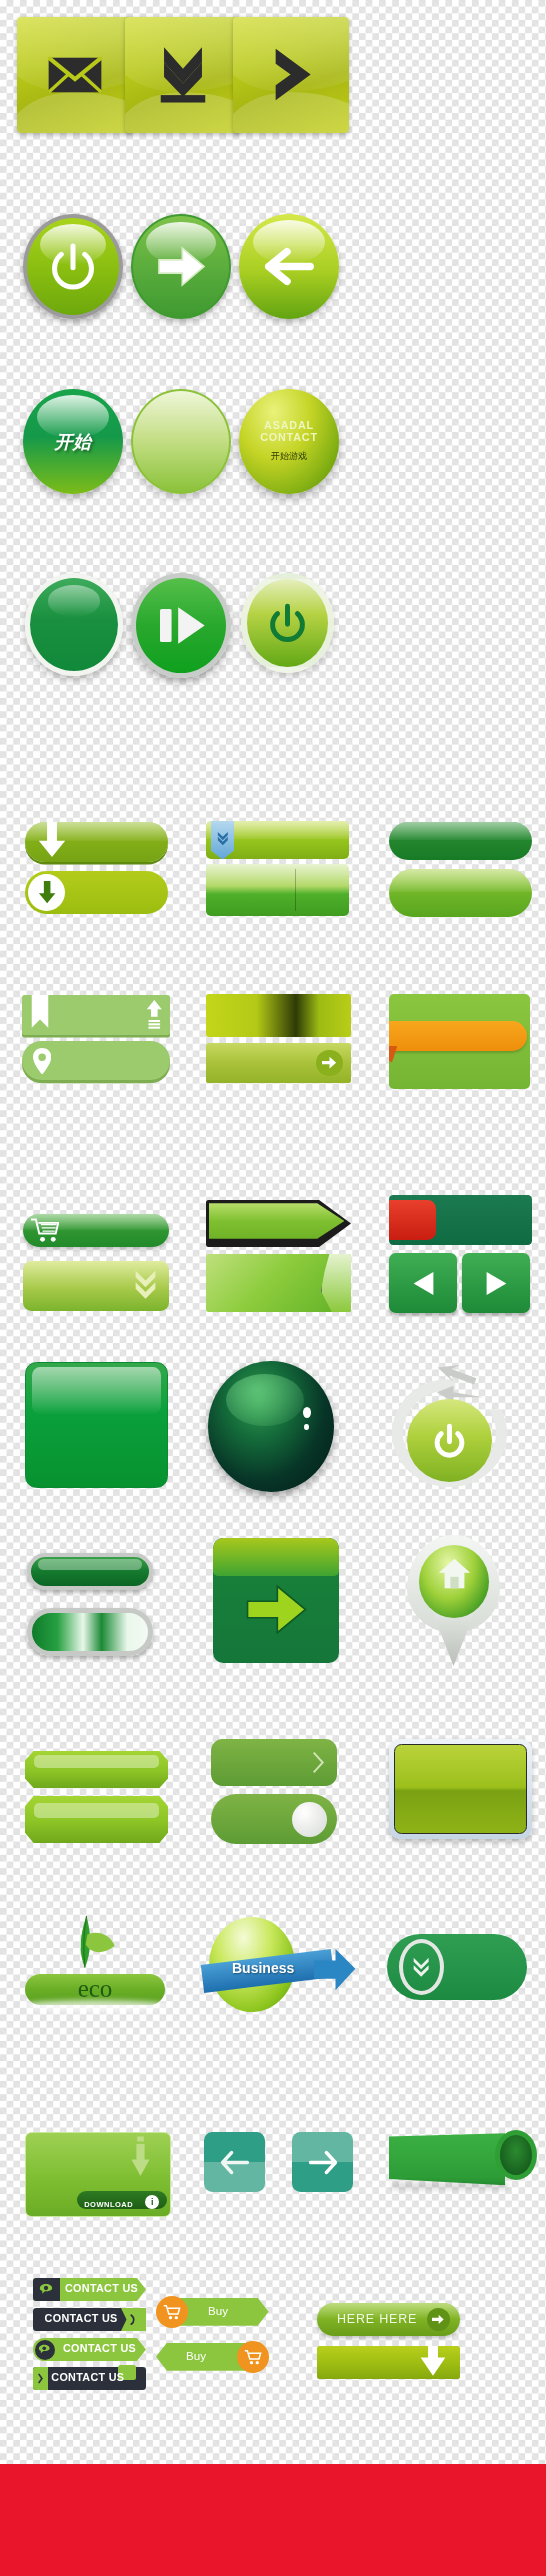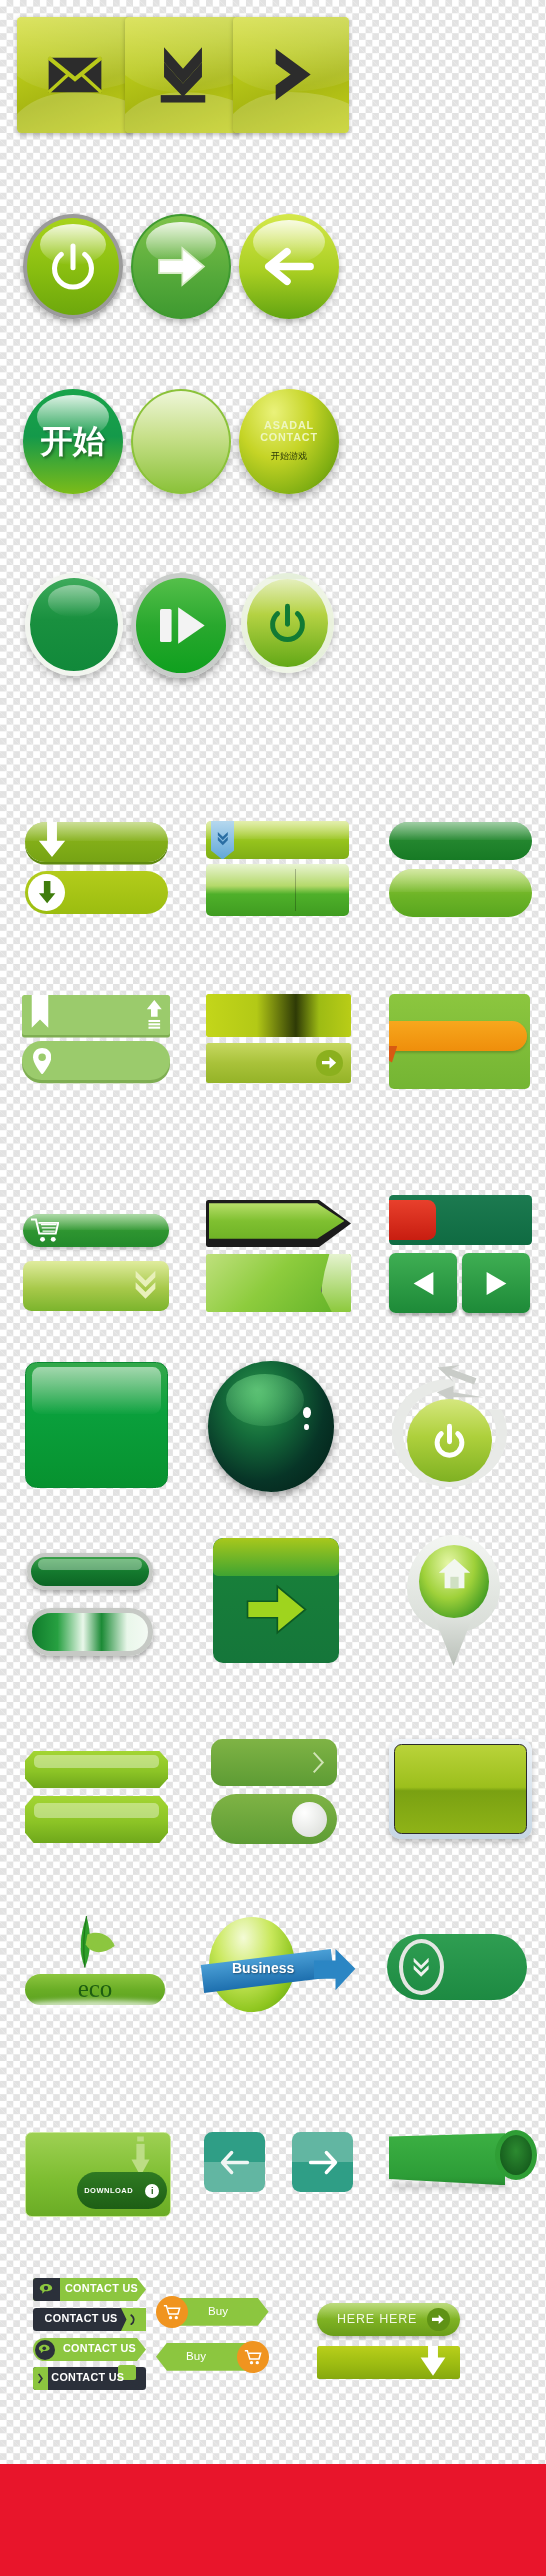--- a/index.html
+++ b/index.html
@@ -136,21 +136,21 @@
           </svg>
       </div>
       <span></span>
     </div>
   </div>
 
   <div class="cell" style="left:23px;top:389px;">
     <div class="circ spec" style="background:linear-gradient(180deg,#19a44a 0%,#14994a 45%,#7cbc18 100%);
          box-shadow:0 4.2px 7.5px rgba(0,0,0,.25);">
       <div class="glyph">
-        <span class="lbl" style="font-size:32px;text-shadow:1.7px 1.7px 2.5px rgba(0,0,0,.35);">开始</span>
+        <span class="lbl" style="font-size:18px;text-shadow:1.7px 1.7px 2.5px rgba(0,0,0,.35);font-style:italic;">开始</span>
       </div>
     </div>
   </div>
 
   <div class="cell" style="left:131px;top:389px;">
     <div class="circ" style="background:linear-gradient(180deg,#eef6d8 0%,#c7e08a 45%,#8bc23a 100%);
          border:2.5px solid #8bc23a;box-shadow:0 4.2px 7.5px rgba(0,0,0,.2);">
       <span></span>
     </div>
   </div>
@@ -497,22 +497,22 @@
   </div>
 
   <div class="cell" style="left:25px;top:2132px;">
     <div class="rect" style="width:146px;height:85px;border-radius:6.6px;border:1.7px solid #c9e79a;
          background:linear-gradient(180deg,#9ed053 0%,#7ebe32 55%,#6aac25 100%);">
       <svg style="position:absolute;right:18.3px;top:3.3px;" width="23" height="47" viewBox="0 0 28 56">
           <rect x="10" y="0" width="8" height="6" fill="#bcdd85"></rect>
           <rect x="9" y="9" width="10" height="22" fill="#bcdd85"></rect>
           <path d="M3 28 H25 L14 48 Z" fill="#bcdd85"></path>
         </svg>
-      <span style="position:absolute;right:3.3px;bottom:6.6px;width:90px;height:37px;border-radius:830px;
-            background:linear-gradient(180deg,#2f7a22 0%,#1d5e15 100%);display:flex;align-items:center;justify-content:center;gap:12px;">
+      <span style="position:absolute;right:3.3px;bottom:6.6px;width:90px;height:18px;border-radius:830px;
+            background:linear-gradient(180deg,#2f7a22 0%,#1d5e15 100%);display:flex;align-items:flex-end;justify-content:center;gap:12px;">
         <span style="font-size:7.5px;font-weight:bold;color:#fff;letter-spacing:0.5px;">DOWNLOAD</span>
         <span style="width:14px;height:14px;border-radius:50%;background:#fff;display:flex;align-items:center;justify-content:center;
               font-size:9.1px;font-weight:bold;color:#1d5e15;">i</span>
       </span>
     </div>
   </div>
 
   <div class="cell" style="left:204px;top:2132px;">
     <div class="rect" style="width:61px;height:60px;border-radius:8.3px;background:linear-gradient(180deg,#2f9e86 0%,#2f9e86 50%,#62b6a2 50%,#62b6a2 100%);">
       <span style="position:absolute;inset:0;display:flex;align-items:center;justify-content:center;">

